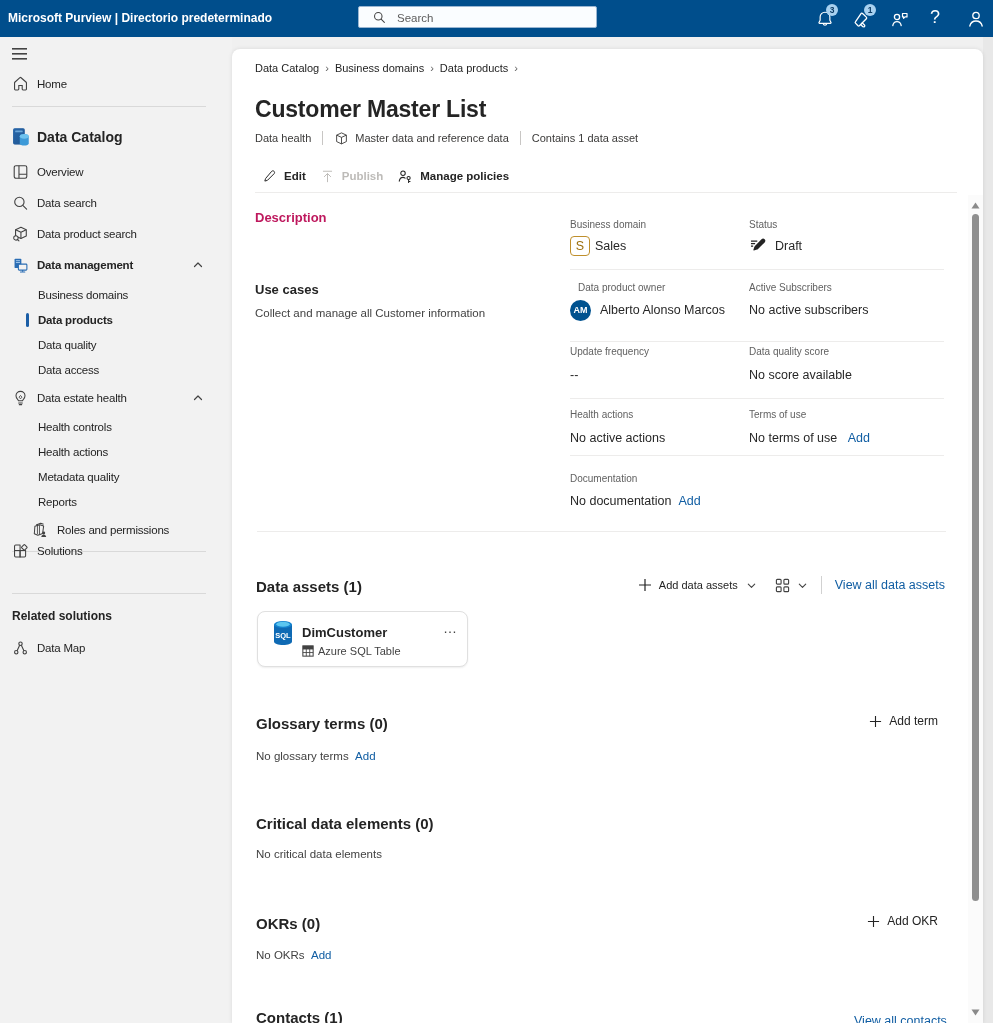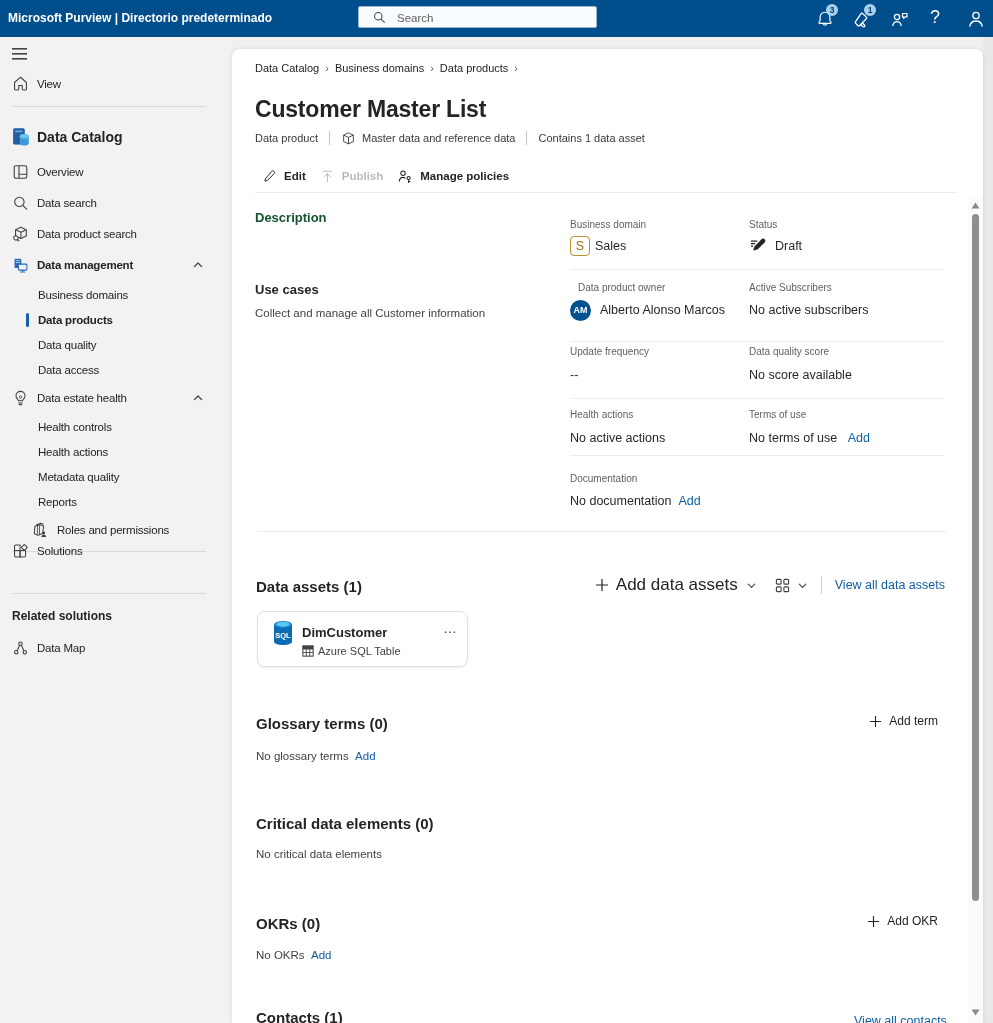--- a/index.html
+++ b/index.html
@@ -97,21 +97,21 @@
 
   <svg width="16" height="14" viewBox="0 0 16 14" style="position:absolute;left:12px;top:10px;">
     <rect x="0" y="1" width="15" height="1.6" fill="#444"></rect>
       <rect x="0" y="6" width="15" height="1.6" fill="#444"></rect>
       <rect x="0" y="11" width="15" height="1.6" fill="#444"></rect>
   </svg>
   <div class="navitem" style="top:34px;">
     <svg class="ni" viewBox="0 0 20 20">
         <path d="M9.3 2.6c.4-.35 1-.35 1.4 0l6 5.3c.2.2.3.5.3.8v7.3c0 .6-.5 1-1 1h-3c-.6 0-1-.4-1-1v-4.3h-4v4.3c0 .6-.4 1-1 1H4c-.5 0-1-.4-1-1V8.7c0-.3.1-.6.3-.8z" fill="none" stroke="#424242" stroke-width="1.3"></path>
       </svg>
-    <div class="nt">View</div>
+    <div class="nt">Home</div>
   </div>
   <div class="navdiv" style="top:69px;"></div>
 
   <div class="navitem" style="top:85px; height:30px;">
     <svg class="ni" style="width:20px;height:20px;left:11px;" viewBox="0 0 24 24">
       <rect x="2.5" y="1.5" width="14" height="19.5" rx="2" fill="#245f9e"></rect>
       <rect x="2.5" y="1.5" width="14" height="19.5" rx="2" fill="url(#gcb)" opacity="0.35"></rect>
       <rect x="5" y="4.2" width="9" height="2.2" rx="0.6" fill="#6ba6d8"></rect>
       <defs>
           <linearGradient id="gcb" x1="0" y1="0" x2="1" y2="1">
@@ -230,21 +230,21 @@
     <div class="nt">Data Map</div>
   </div>
 </div>
 
 <div id="strip"></div>
 
 <div id="card">
   <div class="crumb">Data Catalog<span class="sep">›</span>Business domains<span class="sep">›</span>Data products<span class="sep">›</span></div>
   <div id="title">Customer Master List</div>
   <div class="meta">
-    <span>Data product</span>
+    <span>Data health</span>
     <span class="vdiv"></span>
     <svg width="15" height="15" viewBox="0 0 20 20" style="margin-right:6px;">
         <path d="M10 2.5 16.5 5.5v8.6L10 17.2 3.5 14.1V5.5z M3.5 5.5 10 8.5l6.5-3 M10 8.5v8.7" fill="none" stroke="#3b3a39" stroke-width="1.2" stroke-linejoin="round"></path>
       </svg>
     <span>Master data and reference data</span>
     <span class="vdiv"></span>
     <span>Contains 1 data asset</span>
   </div>
   <div class="cmdbar">
     <div class="cmd">
@@ -265,21 +265,21 @@
         <circle cx="7.5" cy="6.5" r="2.8" fill="none" stroke="#242424" stroke-width="1.3"></circle>
         <path d="M2.8 16.5c.5-3 2.3-4.8 4.7-4.8 1 0 1.9.3 2.6.9" fill="none" stroke="#242424" stroke-width="1.3" stroke-linecap="round"></path>
         <circle cx="14.5" cy="12.5" r="2" fill="none" stroke="#242424" stroke-width="1.3"></circle>
         <path d="M14.5 14.5V18M14.5 16.8h1.8" fill="none" stroke="#242424" stroke-width="1.3" stroke-linecap="round"></path>
       </svg>
       <span>Manage policies</span>
     </div>
   </div>
   <div class="hsep" style="left:23px; top:143px; width:702px;"></div>
 
-  <div class="abs" style="left:23px; top:161px; font-size:13px; font-weight:bold; color:#14532d;">Description</div>
+  <div class="abs" style="left:23px; top:161px; font-size:13px; font-weight:bold; color:#be185d;">Description</div>
   <div class="abs" style="left:23px; top:233px; font-size:13px; font-weight:bold; color:#242424;">Use cases</div>
   <div class="abs" style="left:23px; top:256px; width:260px; font-size:11.5px; color:#424242; line-height:16px;">Collect and manage all Customer information</div>
 
   <div class="lbl" style="left:338px; top:170px;">Business domain</div>
   <div class="lbl" style="left:517px; top:170px;">Status</div>
   <div class="val" style="left:338px; top:186px; height:22px;">
     <span style="display:inline-flex; align-items:center; justify-content:center; width:20px; height:20px; border:1.5px solid #bf8f2c; border-radius:4px; color:#9c6f0e; font-size:12.5px; margin-right:5px; background:#fff;">S</span>
     <span>Sales</span>
   </div>
   <div class="val" style="left:517px; top:186px; height:22px;">
@@ -315,21 +315,21 @@
   <div class="lbl" style="left:338px; top:424px;">Documentation</div>
   <div class="val" style="left:338px; top:442px; height:20px;">No documentation&nbsp;&nbsp;<span class="addlink">Add</span></div>
 
   <div class="hsep" style="left:25px; top:482px; width:689px;"></div>
 
   <div class="secH" style="left:24px; top:529px;">Data assets (1)</div>
   <div class="abs" style="right:38px; top:527px; height:18px; display:flex; align-items:center; font-size:12.5px; color:#242424;">
     <svg width="14" height="14" viewBox="0 0 14 14" style="margin-right:7px;">
         <path d="M7 1v12M1 7h12" stroke="#242424" stroke-width="1.2"></path>
       </svg>
-    <span style="font-size:17px;">Add data assets</span>
+    <span style="font-size:11px;">Add data assets</span>
     <svg width="11" height="11" viewBox="0 0 12 12" style="margin-left:8px;">
         <path d="M2.5 4.5 6 8l3.5-3.5" fill="none" stroke="#424242" stroke-width="1.2" stroke-linecap="round" stroke-linejoin="round"></path>
       </svg>
     <svg width="15" height="15" viewBox="0 0 16 16" style="margin-left:18px;">
         <rect x="1.5" y="1.5" width="5" height="5" rx="1" fill="none" stroke="#424242" stroke-width="1.2"></rect>
         <rect x="9.5" y="1.5" width="5" height="5" rx="1" fill="none" stroke="#424242" stroke-width="1.2"></rect>
         <rect x="1.5" y="9.5" width="5" height="5" rx="1" fill="none" stroke="#424242" stroke-width="1.2"></rect>
         <rect x="9.5" y="9.5" width="5" height="5" rx="1" fill="none" stroke="#424242" stroke-width="1.2"></rect>
       </svg>
     <svg width="11" height="11" viewBox="0 0 12 12" style="margin-left:7px;">

